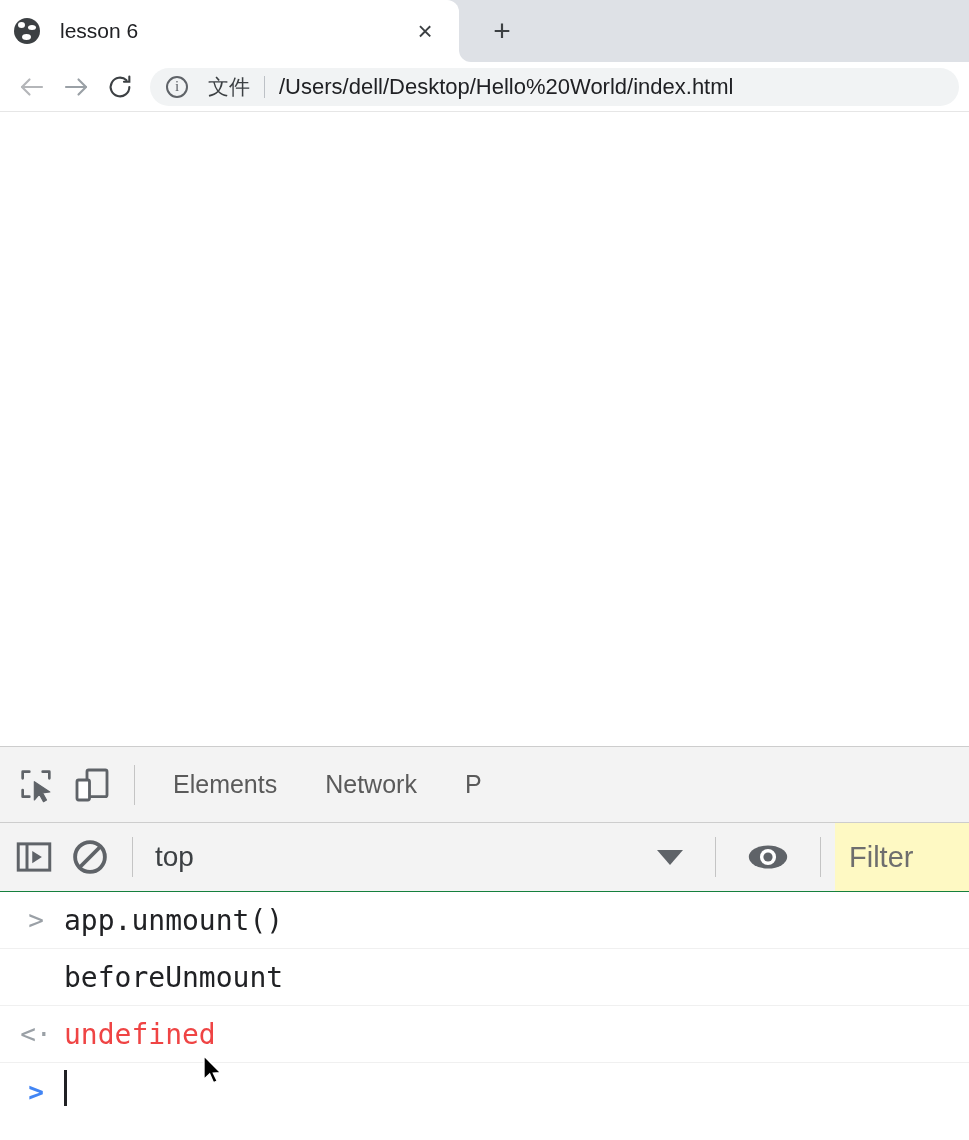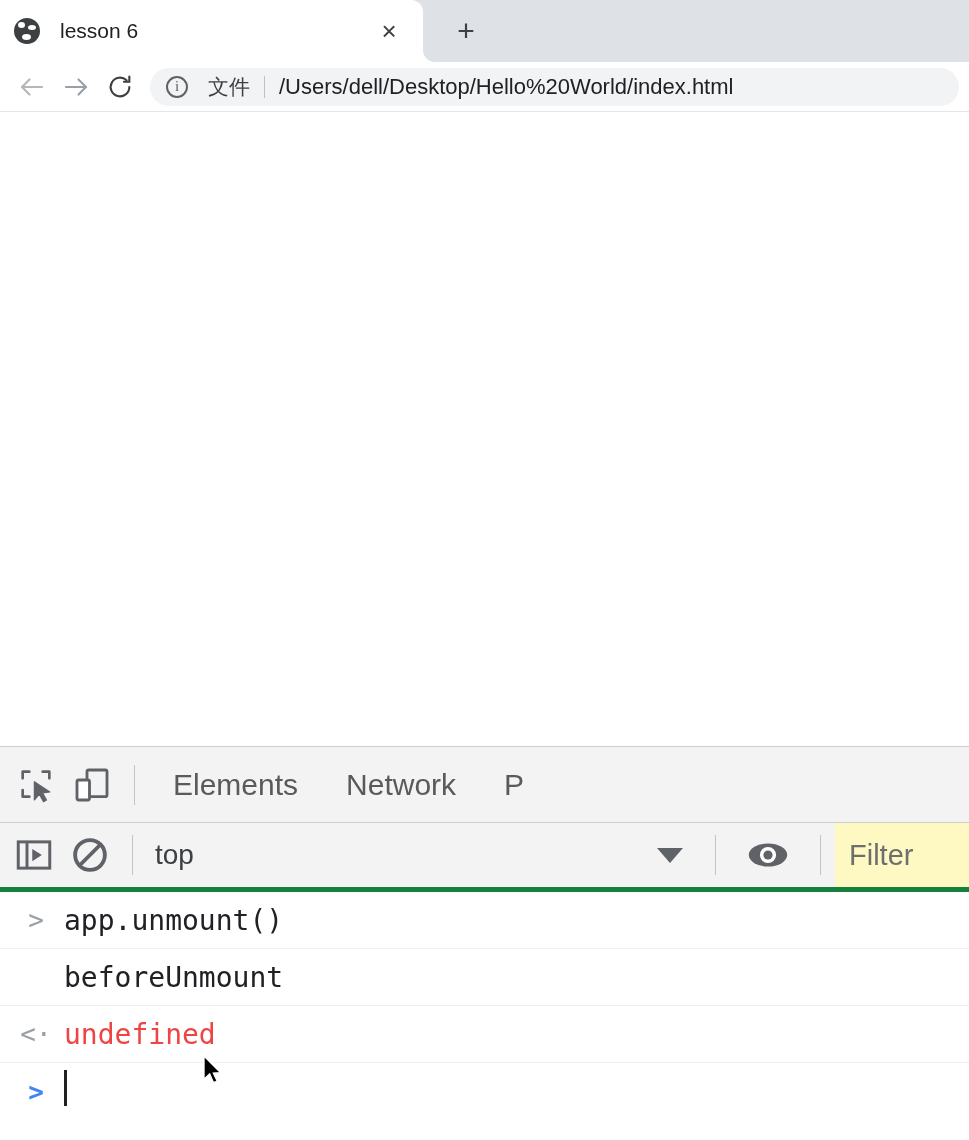--- a/index.html
+++ b/index.html
@@ -15,21 +15,21 @@
 
   #tabstrip {
     position: relative;
     height: 62px;
     background: #dee1e6;
     display: flex;
     align-items: flex-end;
   }
   #tab-active {
     position: relative;
-    width: 423px;
+    width: 459px;
     height: 62px;
     background: #ffffff;
     border-top-left-radius: 0;
     border-top-right-radius: 12px;
     display: flex;
     align-items: center;
     padding: 0 0 0 14px;
   }
   #tab-active:after {
     content: "";
@@ -179,38 +179,38 @@
     width: 1px; height: 40px;
     background: #c4c4c4;
     margin: 0 14px;
     flex: 0 0 1px;
   }
   .dt-tab {
     position: relative;
     height: 76px;
     display: flex; align-items: center;
     padding: 0 24px;
-    font-size: 30px;
+    font-size: 25px;
     color: #5a5a5a;
     white-space: nowrap;
   }
   .dt-tab.active { color: #202124; }
   .dt-tab.active:after {
     content: "";
     position: absolute;
     left: 0; right: 0; bottom: 0;
     height: 5px;
     background: #1a73e8;
   }
   .dt-tab.clipped { overflow: hidden; padding-right: 0; }
 
   #dt-filterbar {
     height: 69px;
     background: #f3f3f3;
-    border-bottom: 5px solid #15803d;
+    border-bottom: 1px solid #15803d;
     display: flex;
     align-items: center;
     padding-left: 6px;
   }
   #context-select {
     display: flex;
     align-items: center;
     flex: 1;
     height: 100%;
     min-width: 0;

